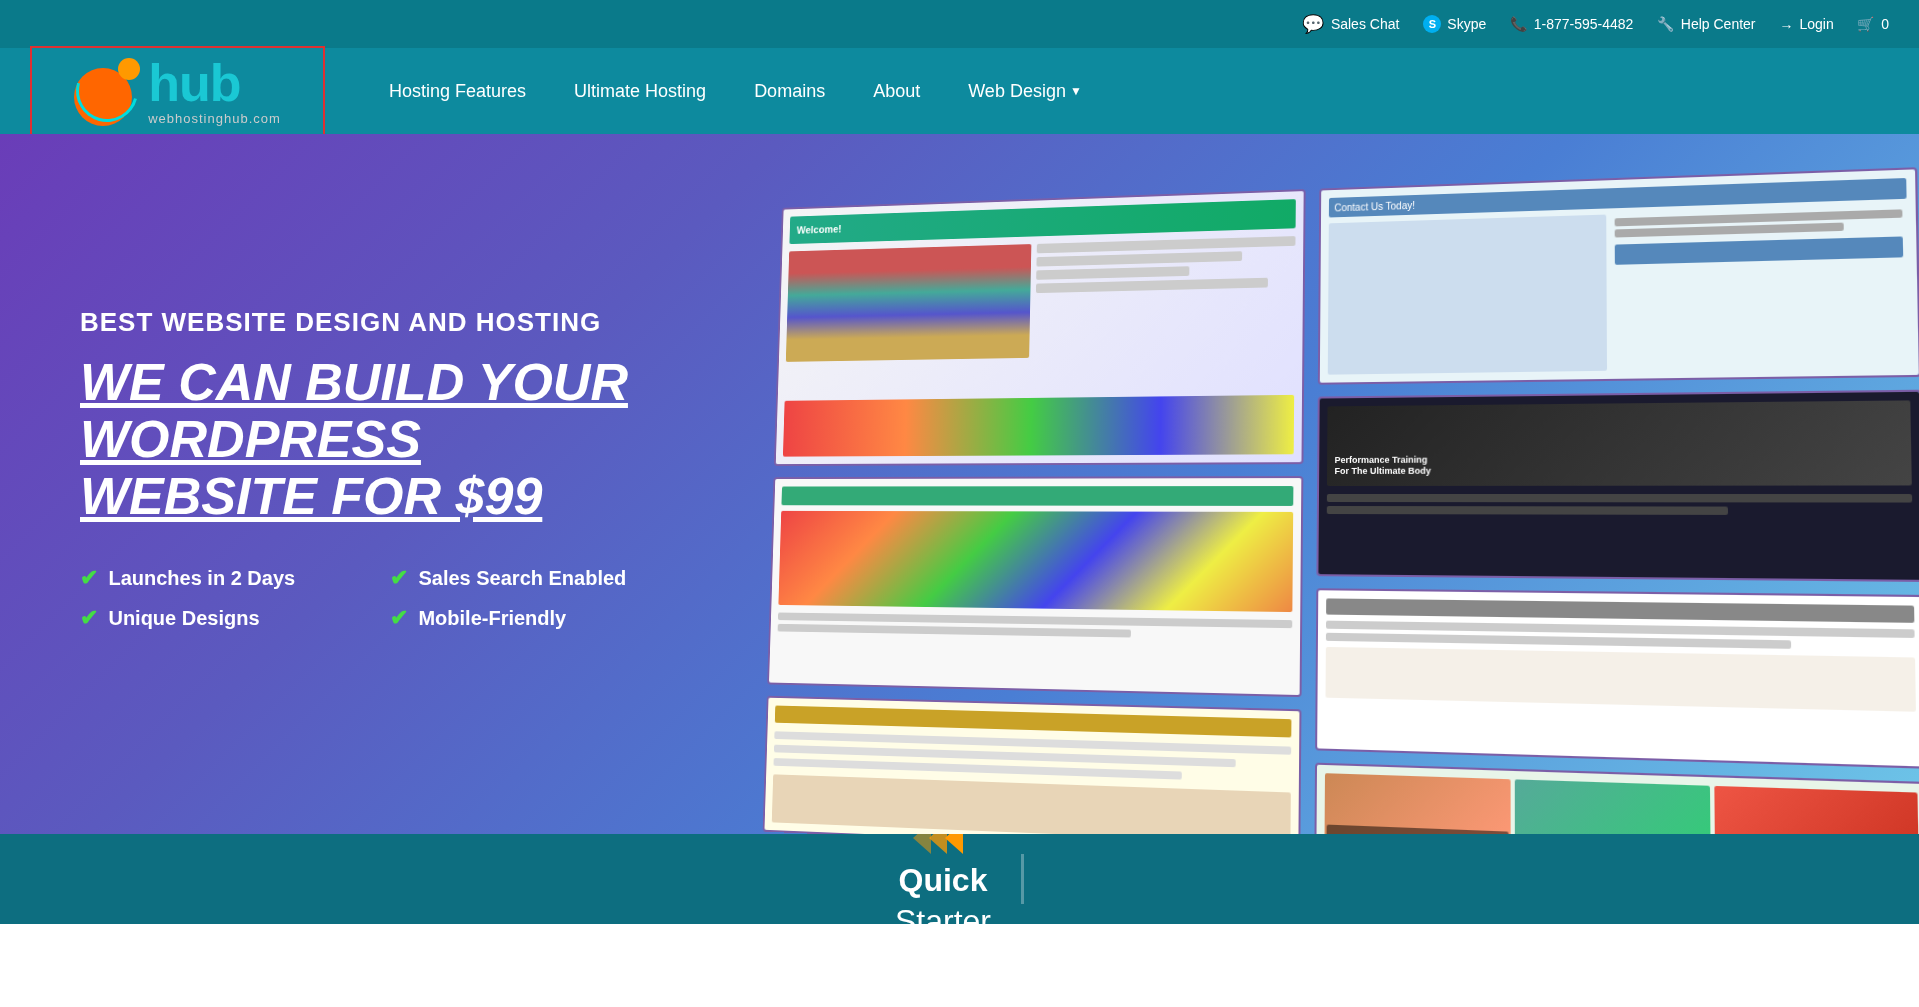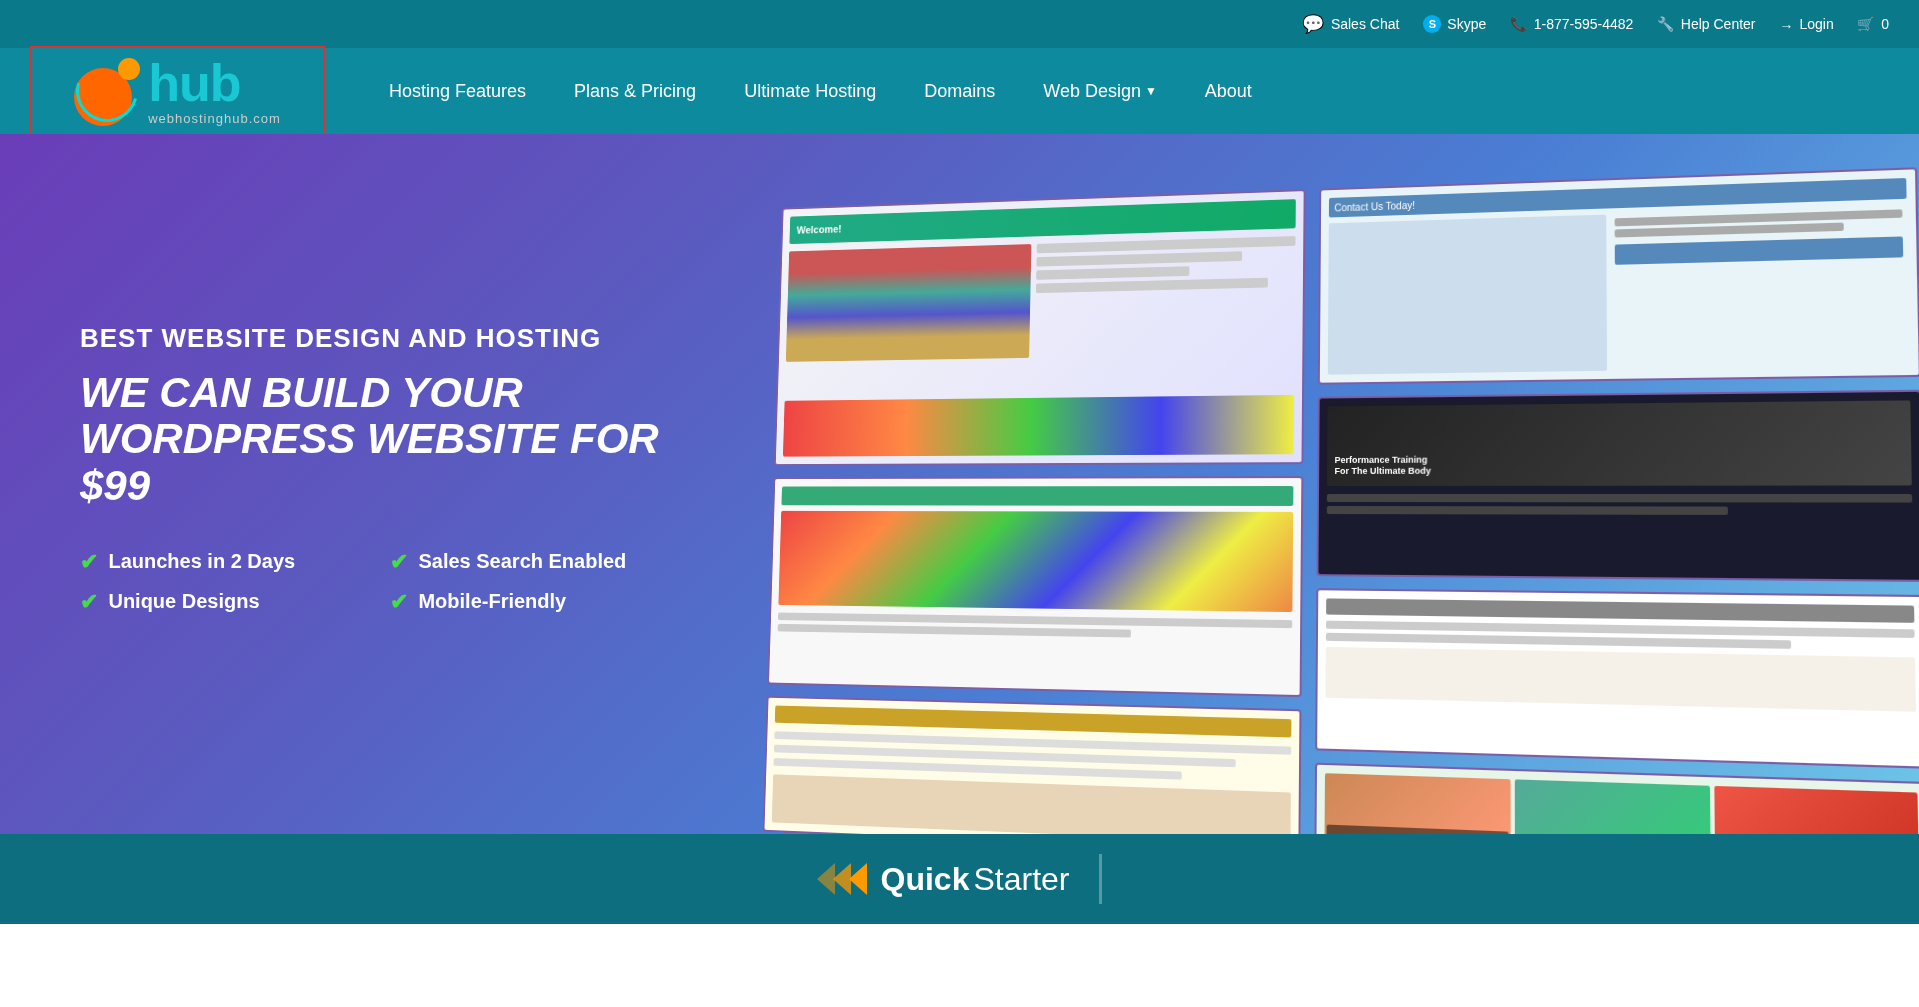--- a/index.html
+++ b/index.html
@@ -151,26 +151,27 @@
     .hero-subtitle {
       color: #fff;
       font-size: 26px;
       font-weight: 700;
       text-transform: uppercase;
       letter-spacing: 1px;
       margin-bottom: 16px;
     }
     .hero-title {
       color: #fff;
-      font-size: 42px;
+      font-size: 52px;
       font-weight: 900;
       font-style: italic;
       text-transform: uppercase;
       line-height: 1.1;
       margin-bottom: 40px;
+      text-decoration: underline;
     }
     .features-grid {
       display: grid;
       grid-template-columns: 1fr 1fr;
       gap: 14px 40px;
       margin-bottom: 50px;
     }
     .feature-item {
       display: flex;
       align-items: center;
@@ -231,20 +232,21 @@
       height: 90px;
       display: flex;
       align-items: center;
       justify-content: center;
       gap: 30px;
     }
     .qs-logo {
       display: flex;
       align-items: center;
       gap: 4px;
+      flex-direction: column;
     }
     .qs-tagline {
       font-size: 22px;
       color: #fff;
       font-weight: 400;
     }
     .qs-divider {
       width: 3px;
       height: 50px;
       background: rgba(255,255,255,0.3);
@@ -290,36 +292,33 @@
       </div>
       <div class="logo-text-area">
         <span class="logo-hub-text">hub</span>
         <span class="logo-sub">webhostinghub.com</span>
       </div>
     </div>
   </div>
   <nav>
     <a class="nav-item">
       <span>Hosting Features</span>
-    </a>
-    <a class="nav-item">
-      <span>Plans &amp; Pricing</span>
     </a>
     <a class="nav-item">
       <span>Ultimate Hosting</span>
     </a>
     <a class="nav-item">
       <span>Domains</span>
     </a>
     <a class="nav-item">
+      <span>About</span>
+    </a>
+    <a class="nav-item">
       <span>Web Design</span>
       <span class="arrow">▼</span>
-    </a>
-    <a class="nav-item">
-      <span>About</span>
     </a>
   </nav>
 </div>
 
 <div class="hero">
   <div class="hero-left">
     <div class="hero-subtitle">BEST WEBSITE DESIGN AND HOSTING</div>
     <div class="hero-title">WE CAN BUILD YOUR WORDPRESS WEBSITE FOR $99</div>
     <div class="features-grid">
       <div class="feature-item">

